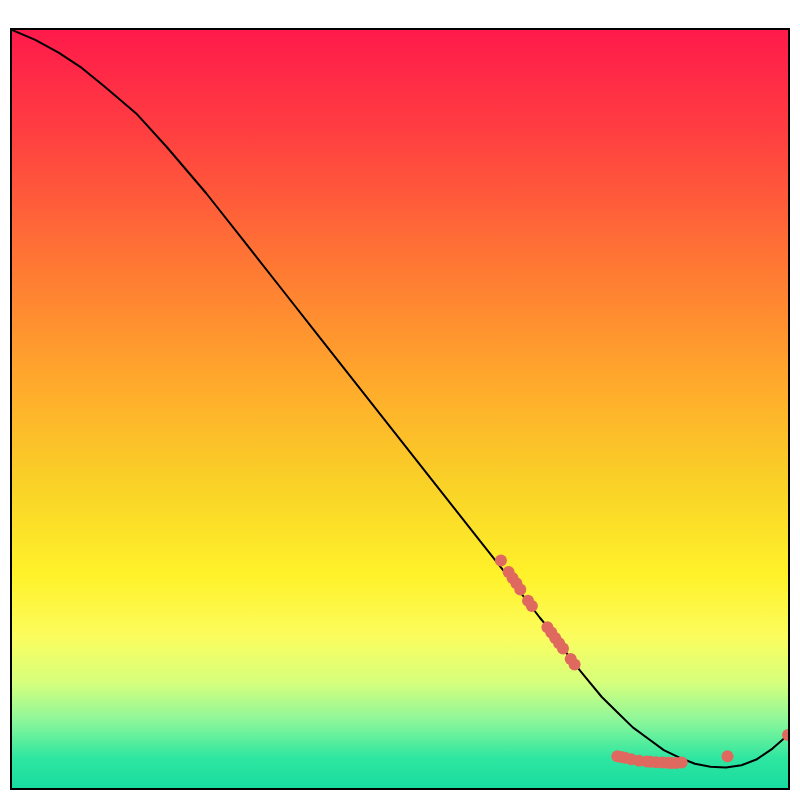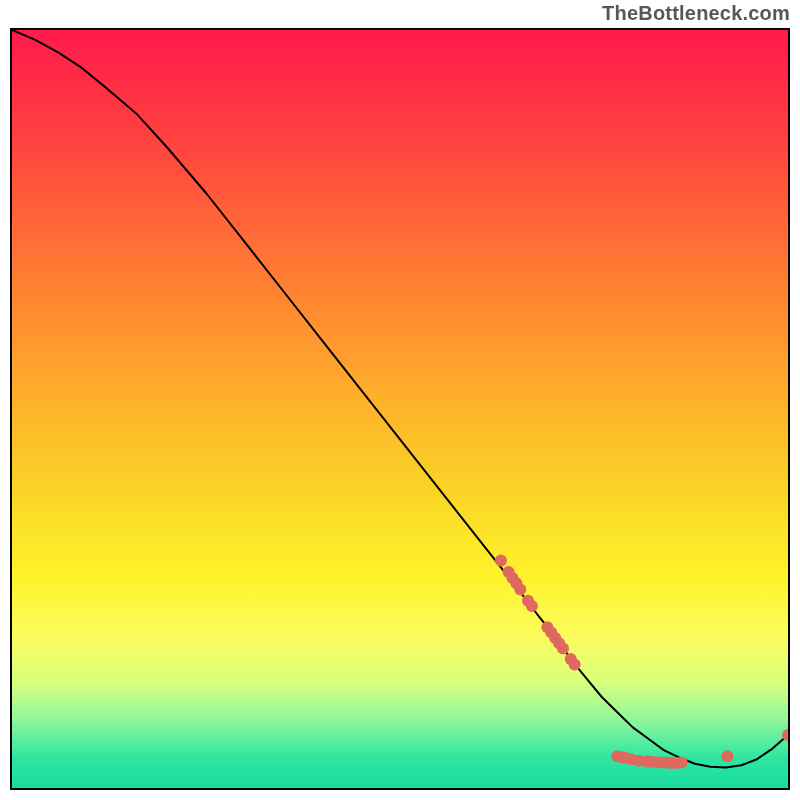--- a/index.html
+++ b/index.html
@@ -57,21 +57,20 @@
     position: absolute;
     inset: 0;
     width: 100%;
     height: 100%;
   }
 </style>
 </head>
 <body>
 
 <div class="wrap">
-  <div class="attribution">TheBottleneck.com</div>
 
   <div class="plot">
     <div class="bg"></div>
     <svg class="overlay" viewBox="0 0 776 758" preserveAspectRatio="none">
       <path id="curve-path" fill="none" stroke="#000" stroke-width="2" stroke-linejoin="round" stroke-linecap="round" d="M0.0 0.0 L23.3 9.9 L46.6 22.7 L69.8 37.9 L93.1 56.9 L124.2 83.4 L155.2 117.5 L194.0 163.0 L232.8 212.2 L271.6 261.5 L310.4 310.8 L349.2 360.1 L388.0 409.3 L426.8 458.6 L465.6 507.9 L504.4 557.1 L527.7 587.5 L543.2 606.4 L558.7 629.1 L574.2 648.1 L589.8 667.0 L605.3 682.2 L620.8 697.4 L636.3 708.7 L651.8 720.1 L667.4 727.7 L682.9 733.7 L698.4 736.8 L713.9 737.5 L729.4 735.3 L745.0 729.2 L760.5 718.6 L776.0 704.9"></path>
       <g id="markers">
           <circle cx="488.9" cy="530.6" r="6" fill="#e0695f"></circle>
           <circle cx="496.6" cy="542.0" r="6" fill="#e0695f"></circle>
           <circle cx="500.5" cy="548.0" r="6" fill="#e0695f"></circle>
           <circle cx="504.4" cy="553.3" r="6" fill="#e0695f"></circle>

